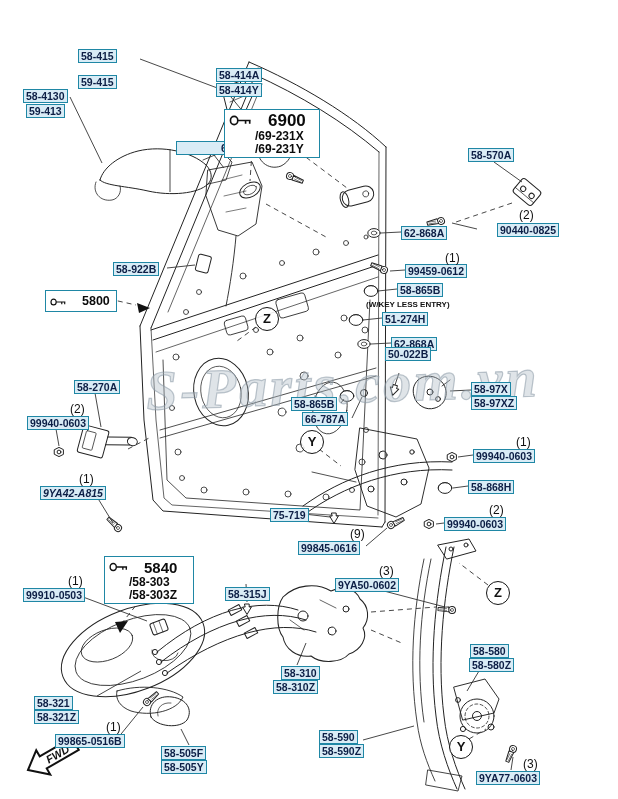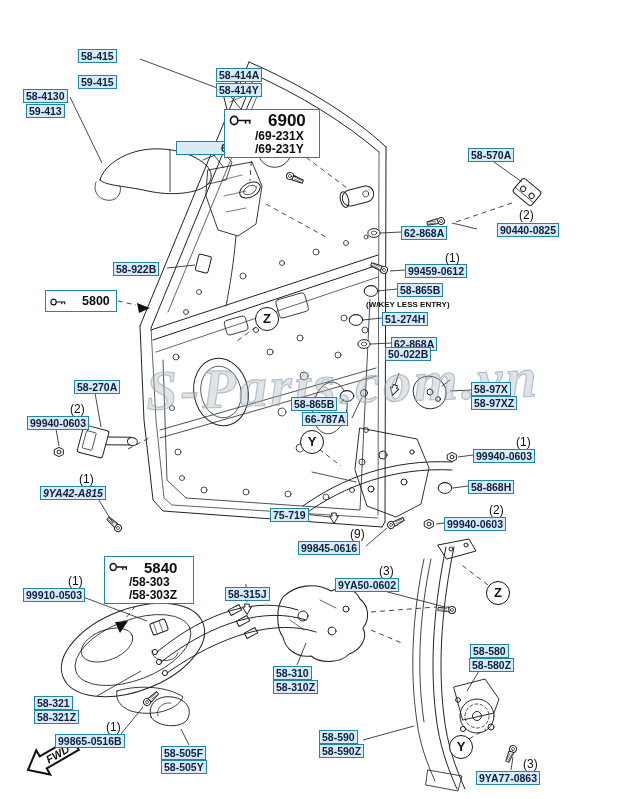--- a/index.html
+++ b/index.html
@@ -338,29 +338,29 @@
       <div class="part-label" style="left: 444px; top: 517px;">99940-0603</div>
       <div class="part-label" style="left: 270px; top: 508px;">75-719</div>
       <div class="part-label" style="left: 298px; top: 541px;">99845-0616</div>
       <div class="part-label" style="left: 40px; top: 486px; font-style: italic;">9YA42-A815</div>
       <div class="part-label" style="left: 23px; top: 588px;">99910-0503</div>
       <div class="part-label" style="left: 225px; top: 587px;">58-315J</div>
       <div class="part-label" style="left: 335px; top: 578px;">9YA50-0602</div>
       <div class="part-label" style="left: 34px; top: 696px;">58-321</div>
       <div class="part-label" style="left: 34px; top: 710px;">58-321Z</div>
       <div class="part-label" style="left: 55px; top: 734px;">99865-0516B</div>
-      <div class="part-label" style="left: 273px; top: 666px;">58-310</div>
+      <div class="part-label" style="left: 281px; top: 666px;">58-310</div>
       <div class="part-label" style="left: 273px; top: 680px;">58-310Z</div>
       <div class="part-label" style="left: 161px; top: 746px;">58-505F</div>
       <div class="part-label" style="left: 161px; top: 760px;">58-505Y</div>
       <div class="part-label" style="left: 470px; top: 644px;">58-580</div>
       <div class="part-label" style="left: 469px; top: 658px;">58-580Z</div>
       <div class="part-label" style="left: 319px; top: 730px;">58-590</div>
       <div class="part-label" style="left: 319px; top: 744px;">58-590Z</div>
-      <div class="part-label" style="left: 476px; top: 771px;">9YA77-0863</div>
+      <div class="part-label" style="left: 476px; top: 771px;">9YA77-0603</div>
       <div class="qty-note" style="left: 519px; top: 209px;">(2)</div>
       <div class="qty-note" style="left: 445px; top: 252px;">(1)</div>
       <div class="qty-note" style="left: 70px; top: 403px;">(2)</div>
       <div class="qty-note" style="left: 516px; top: 436px;">(1)</div>
       <div class="qty-note" style="left: 489px; top: 504px;">(2)</div>
       <div class="qty-note" style="left: 350px; top: 528px;">(9)</div>
       <div class="qty-note" style="left: 79px; top: 473px;">(1)</div>
       <div class="qty-note" style="left: 68px; top: 575px;">(1)</div>
       <div class="qty-note" style="left: 379px; top: 565px;">(3)</div>
       <div class="qty-note" style="left: 106px; top: 721px;">(1)</div>

